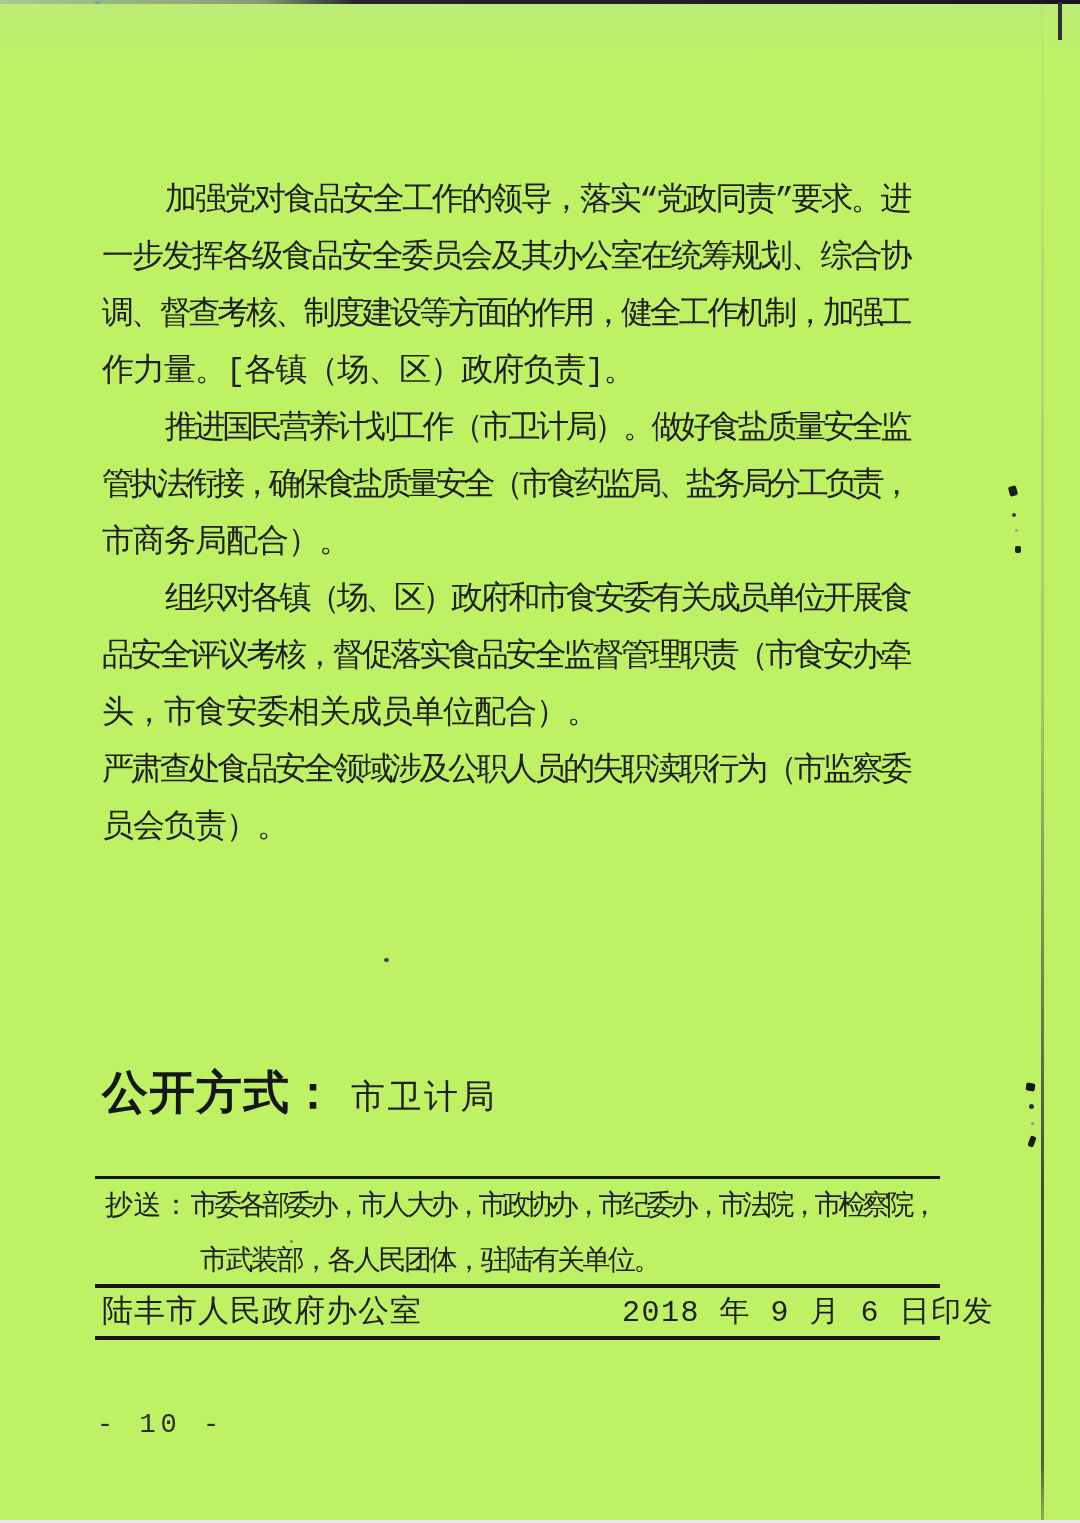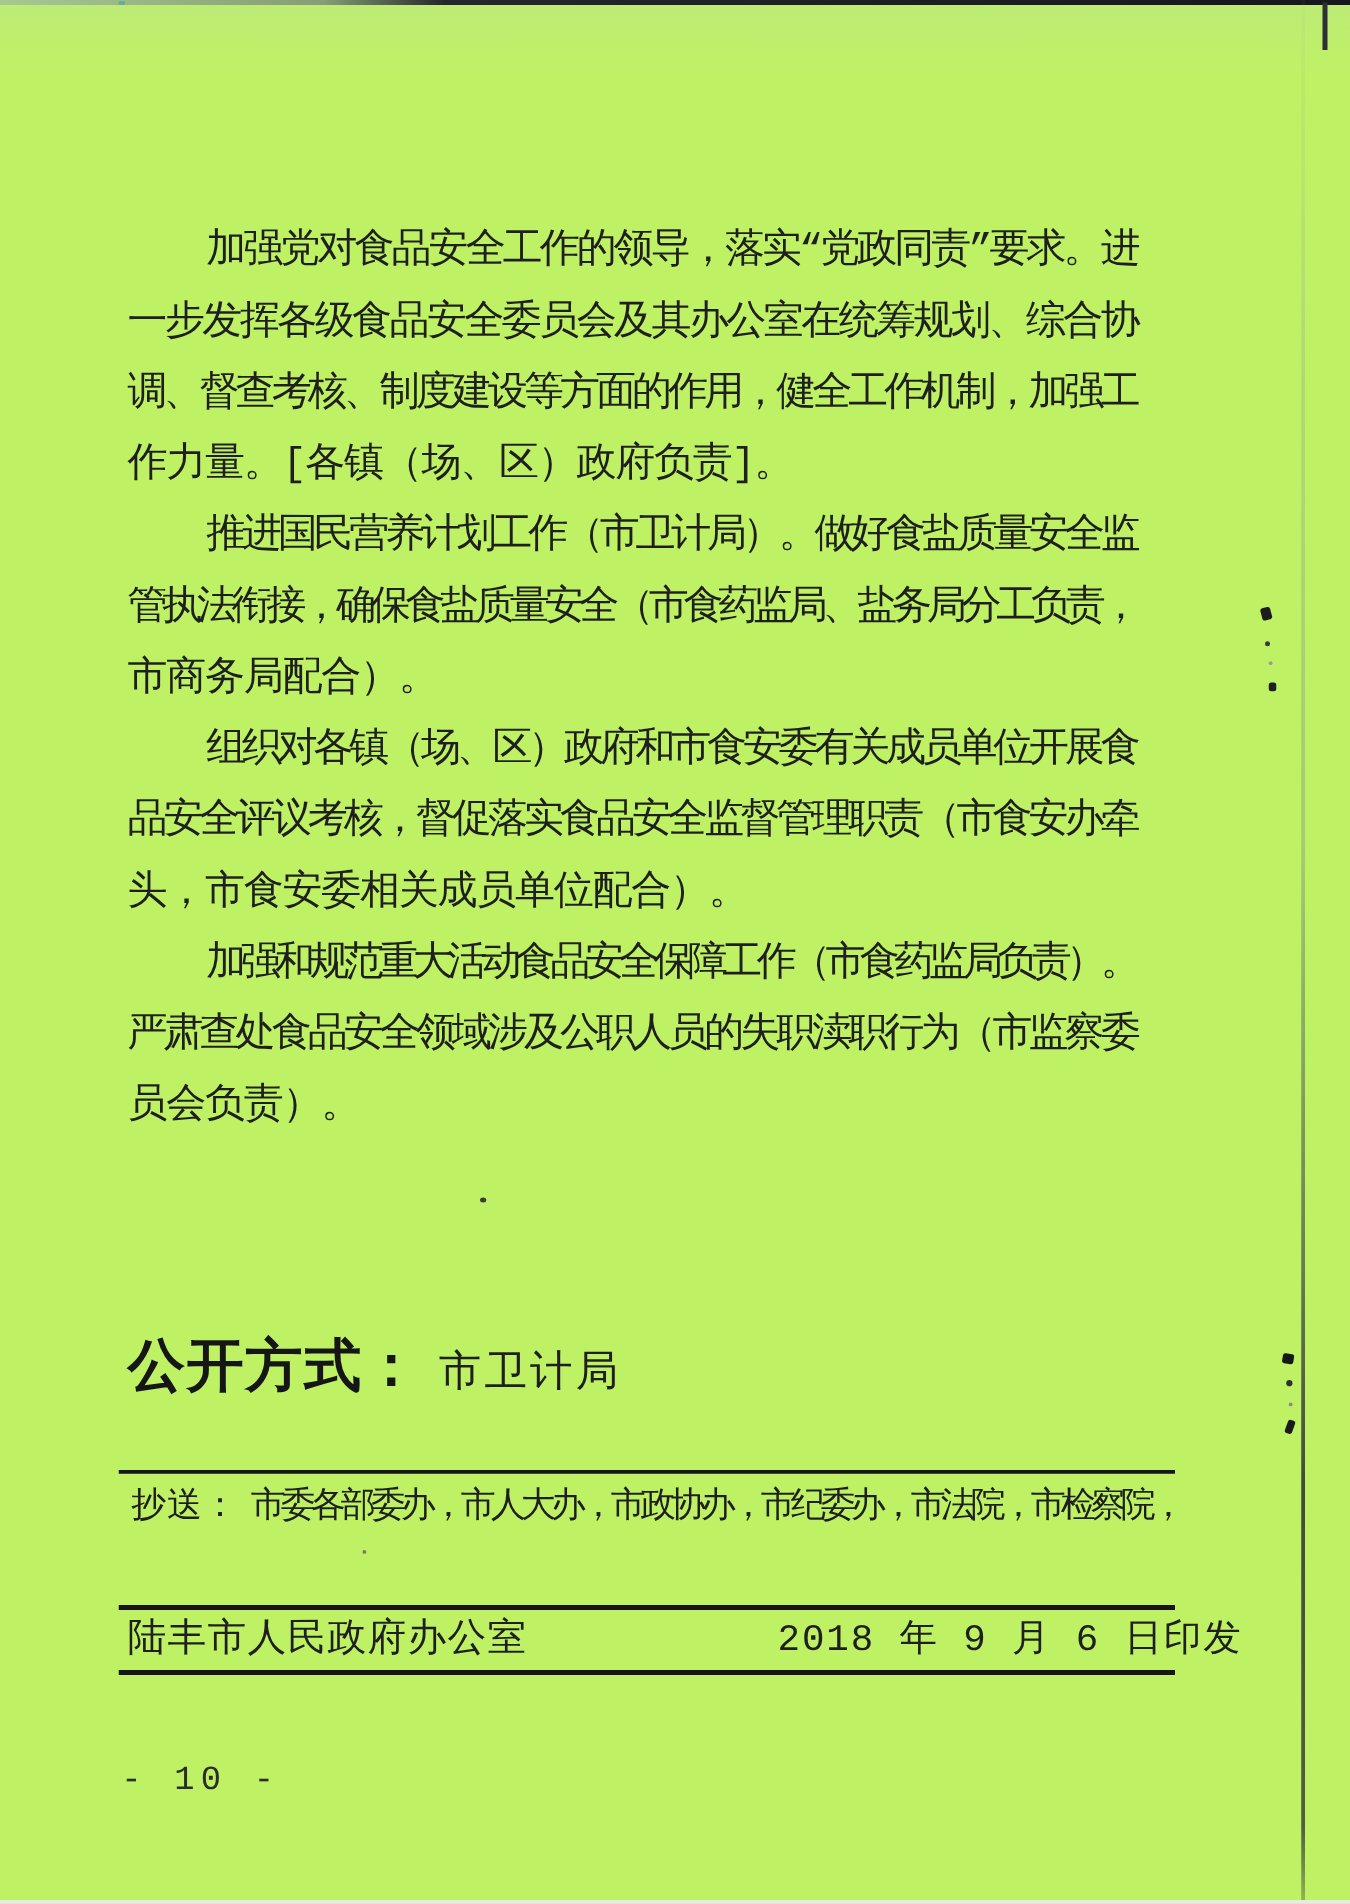--- a/index.html
+++ b/index.html
@@ -37,21 +37,21 @@
   .bline.first { padding-left:63px; }
   .bline.plast { text-align:right; text-align-last:left; letter-spacing:-1px; white-space:normal; }
   .disclosure { position:absolute; left:102px; top:1075px; height:42px; line-height:42px; }
   .disclosure .lbl { font-weight:bold; font-size:46px; letter-spacing:1px; color:#161616; }
   .disclosure .val { font-size:34px; letter-spacing:2.5px; margin-left:14px; }
   .rule { position:absolute; left:95px; width:845px; background:#15151a; }
   .rule.r1 { top:1176px; height:3px; }
   .rule.r2 { top:1284px; height:4px; }
   .rule.r3 { top:1336px; height:4px; }
   .cc1 { position:absolute; left:105px; top:1186px; height:42px; line-height:42px; font-size:28px; }
-  .cc1 .cclbl { letter-spacing:0.5px; margin-right:10px; }
+  .cc1 .cclbl { letter-spacing:0.5px; }
   .cc1 .cctxt { letter-spacing:-4px; }
   .cc2 { position:absolute; left:200px; top:1241px; height:42px; line-height:42px; font-size:28px; letter-spacing:-2.5px; }
   .publisher { position:absolute; left:102px; top:1292px; height:42px; line-height:42px; font-size:31px; letter-spacing:1px; }
   .printdate { position:absolute; left:622px; top:1292px; height:42px; line-height:42px; font-size:30px; letter-spacing:1.5px; }
   .pagenum { position:absolute; left:97px; top:1410px; font-size:27px; letter-spacing:5px; color:#2c2c2c; }
   .speck { position:absolute; pointer-events:none; }
 </style>
 </head>
 <body>
 
@@ -71,35 +71,35 @@
       <div class="bline first">推进国民营养计划工作（市卫计局）。做好食盐质量安全监</div>
       <div class="bline">管执法衔接，确保食盐质量安全（市食药监局、盐务局分工负责，</div>
       <div class="bline plast">市商务局配合）。</div>
     </div>
     <div>
       <div class="bline first">组织对各镇（场、区）政府和市食安委有关成员单位开展食</div>
       <div class="bline">品安全评议考核，督促落实食品安全监督管理职责（市食安办牵</div>
       <div class="bline plast">头，市食安委相关成员单位配合）。</div>
     </div>
     <div>
-      <div class="bline first">加强和规范重大活动食品安全保障工作（市食药监局负责）。</div>
       <div class="bline">严肃查处食品安全领域涉及公职人员的失职渎职行为（市监察委</div>
       <div class="bline plast">员会负责）。</div>
     </div>
   </div>
 
   <div class="disclosure">
     <span class="lbl">公开方式：</span><span class="val">市卫计局</span>
   </div>
 
   <div class="rule r1"></div>
 
   <div class="cc1">
     <span class="cclbl">抄送：</span><span class="cctxt">市委各部委办，市人大办，市政协办，市纪委办，市法院，市检察院，</span>
   </div>
+  <div class="cc2">市武装部，各人民团体，驻陆有关单位。</div>
 
   <div class="rule r2"></div>
 
   <div class="publisher">陆丰市人民政府办公室</div>
   <div class="printdate">2018 年 9 月 6 日印发</div>
 
   <div class="rule r3"></div>
 
   <div class="pagenum">- 10 -</div>
 

